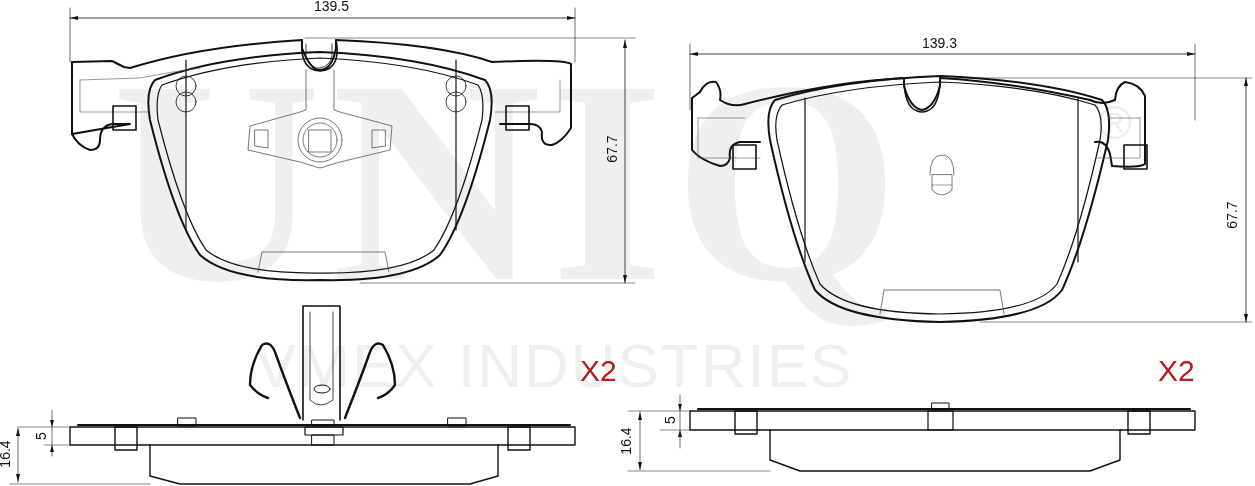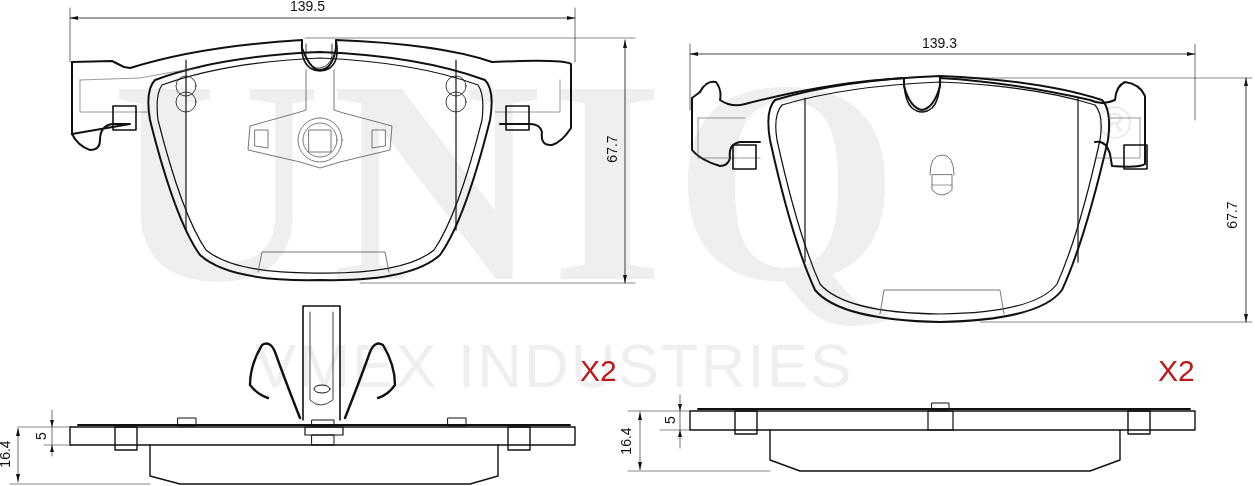--- a/index.html
+++ b/index.html
@@ -170,21 +170,21 @@
         <rect x="928" y="411" width="25" height="19" stroke-width="1.2"></rect>
 
         <rect x="735" y="411" width="22" height="23" stroke-width="1.4"></rect>
         <rect x="1128" y="411" width="22" height="23" stroke-width="1.4"></rect>
 
         <path d="M770,430 L770,460 L800,471 L1090,471 L1120,460 L1120,430" stroke-width="1.4"></path>
       </g>
     </g>
   </svg>
 
-  <div class="dim" style="left:290px; top:-1px;text-align:right;">139.5</div>
+  <div class="dim" style="left:314px; top:-1px;text-align:right;">139.5</div>
   <div class="dim dim-rot" style="left:598px; top:142px;">67.7</div>
 
   <div class="dim" style="left:922px; top:36px;">139.3</div>
   <div class="dim dim-rot" style="left:1218px; top:208px;">67.7</div>
 
   <div class="dim dim-rot" style="left:37px; top:429px;">5</div>
   <div class="dim dim-rot" style="left:-9px; top:447px;">16.4</div>
 
   <div class="dim dim-rot" style="left:666px; top:413px;">5</div>
   <div class="dim dim-rot" style="left:612px; top:434px;">16.4</div>

